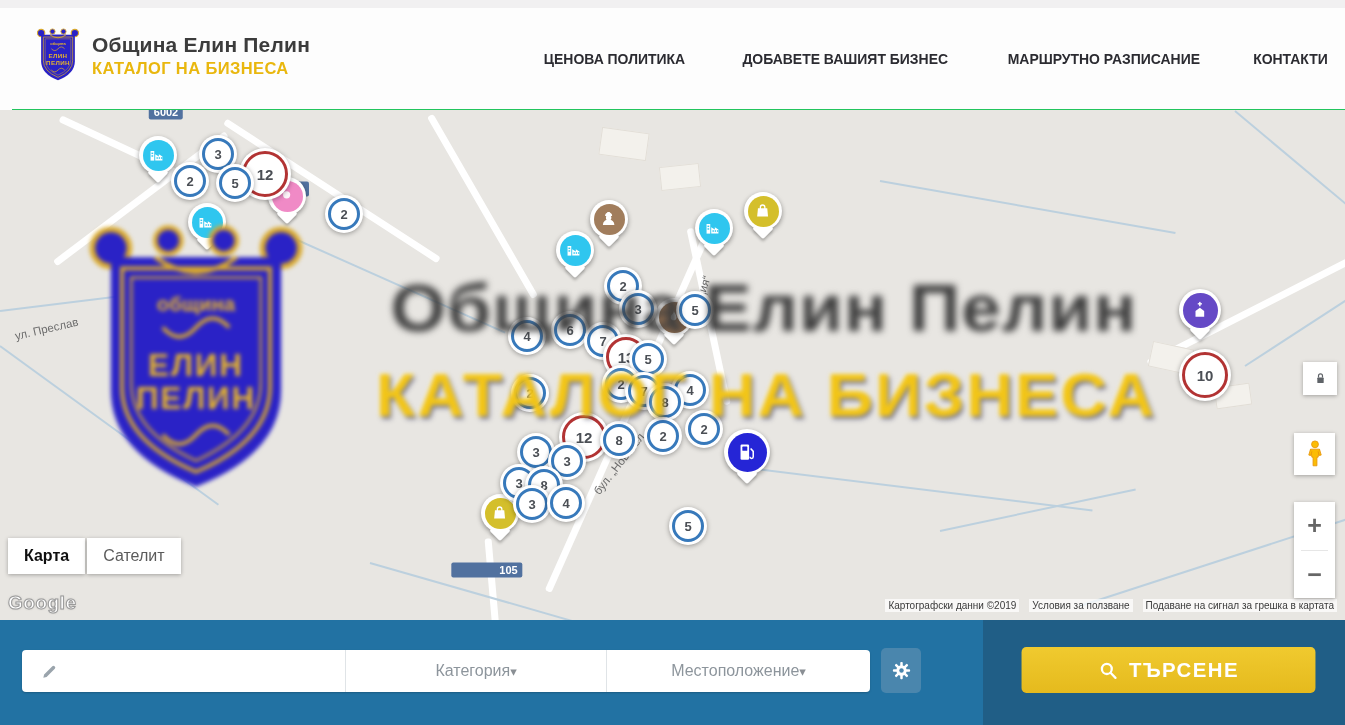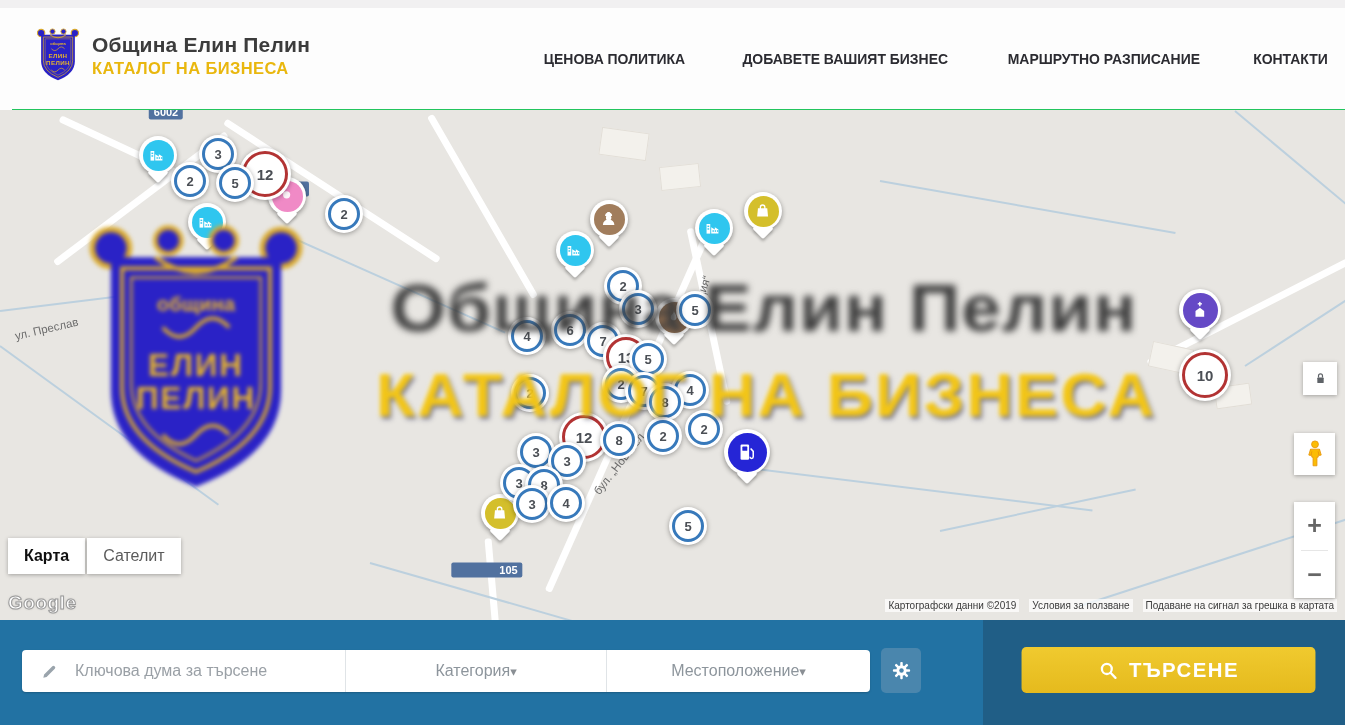--- a/index.html
+++ b/index.html
@@ -455,21 +455,20 @@
   </div>
 
   <div class="bottombar">
     <div class="bb-right"></div>
 
     <div class="search-group">
       <div class="sg-section sg-keyword">
         <svg width="19" height="19" viewBox="0 0 24 24">
             <path d="M4.2 19.8l1-4.1L15.6 5.3a1.9 1.9 0 0 1 2.7 0l.4.4a1.9 1.9 0 0 1 0 2.7L8.3 18.8z" fill="#9aa4ac"></path>
           </svg>
-        <input type="text" placeholder="Ключова дума за търсене" style="">
       </div>
       <div class="sg-section sg-select sg-cat">
         <span class="sel-label">Категория</span>
         <span class="caret">▾</span>
       </div>
       <div class="sg-section sg-select sg-loc">
         <span class="sel-label">Местоположение</span>
         <span class="caret">▾</span>
       </div>
     </div>

